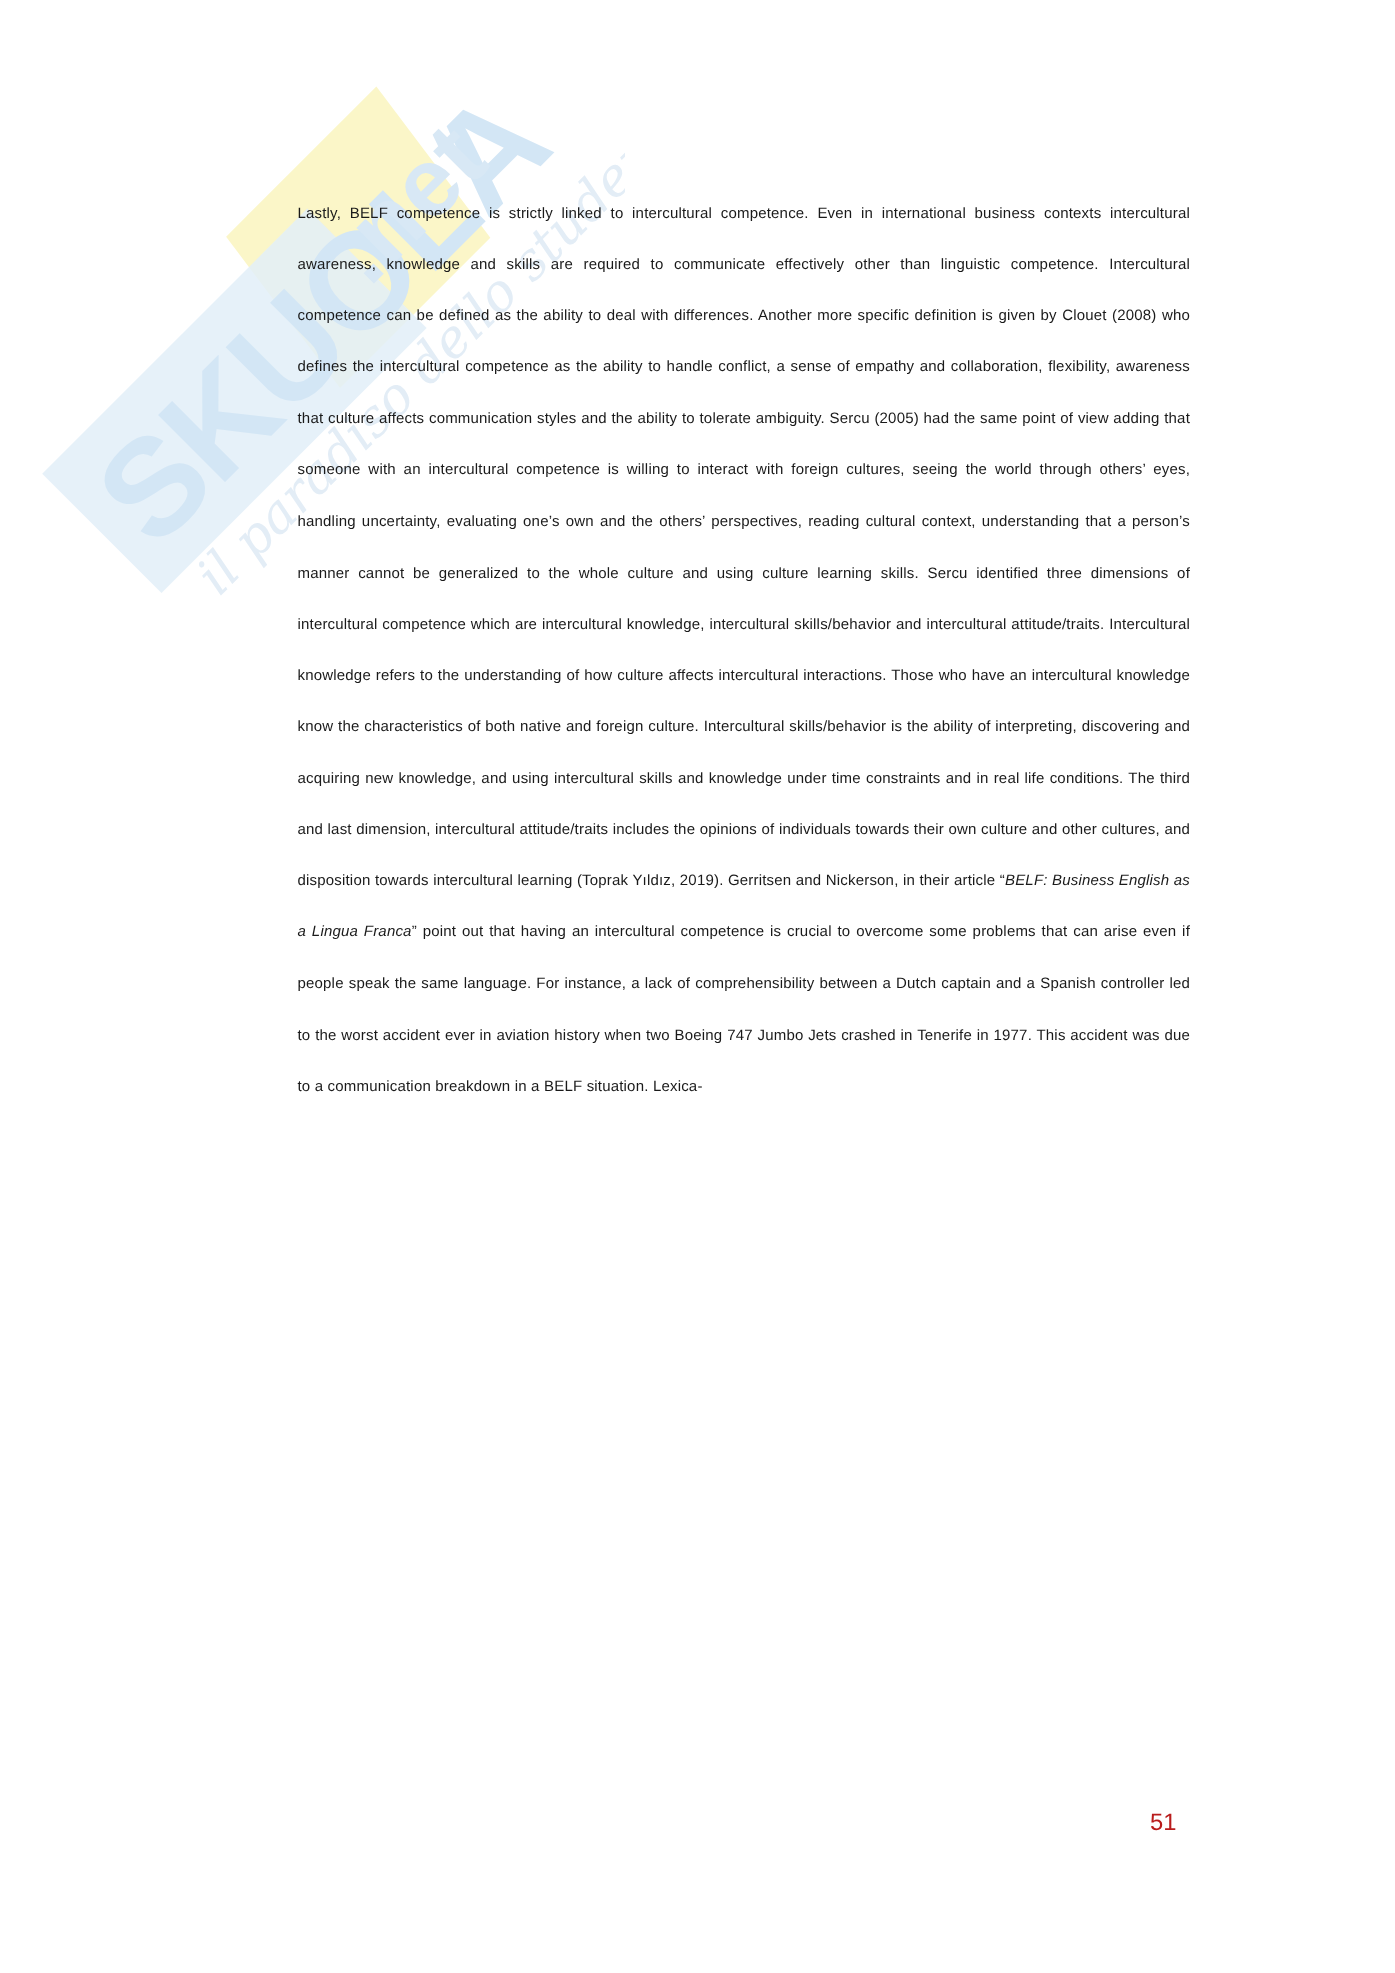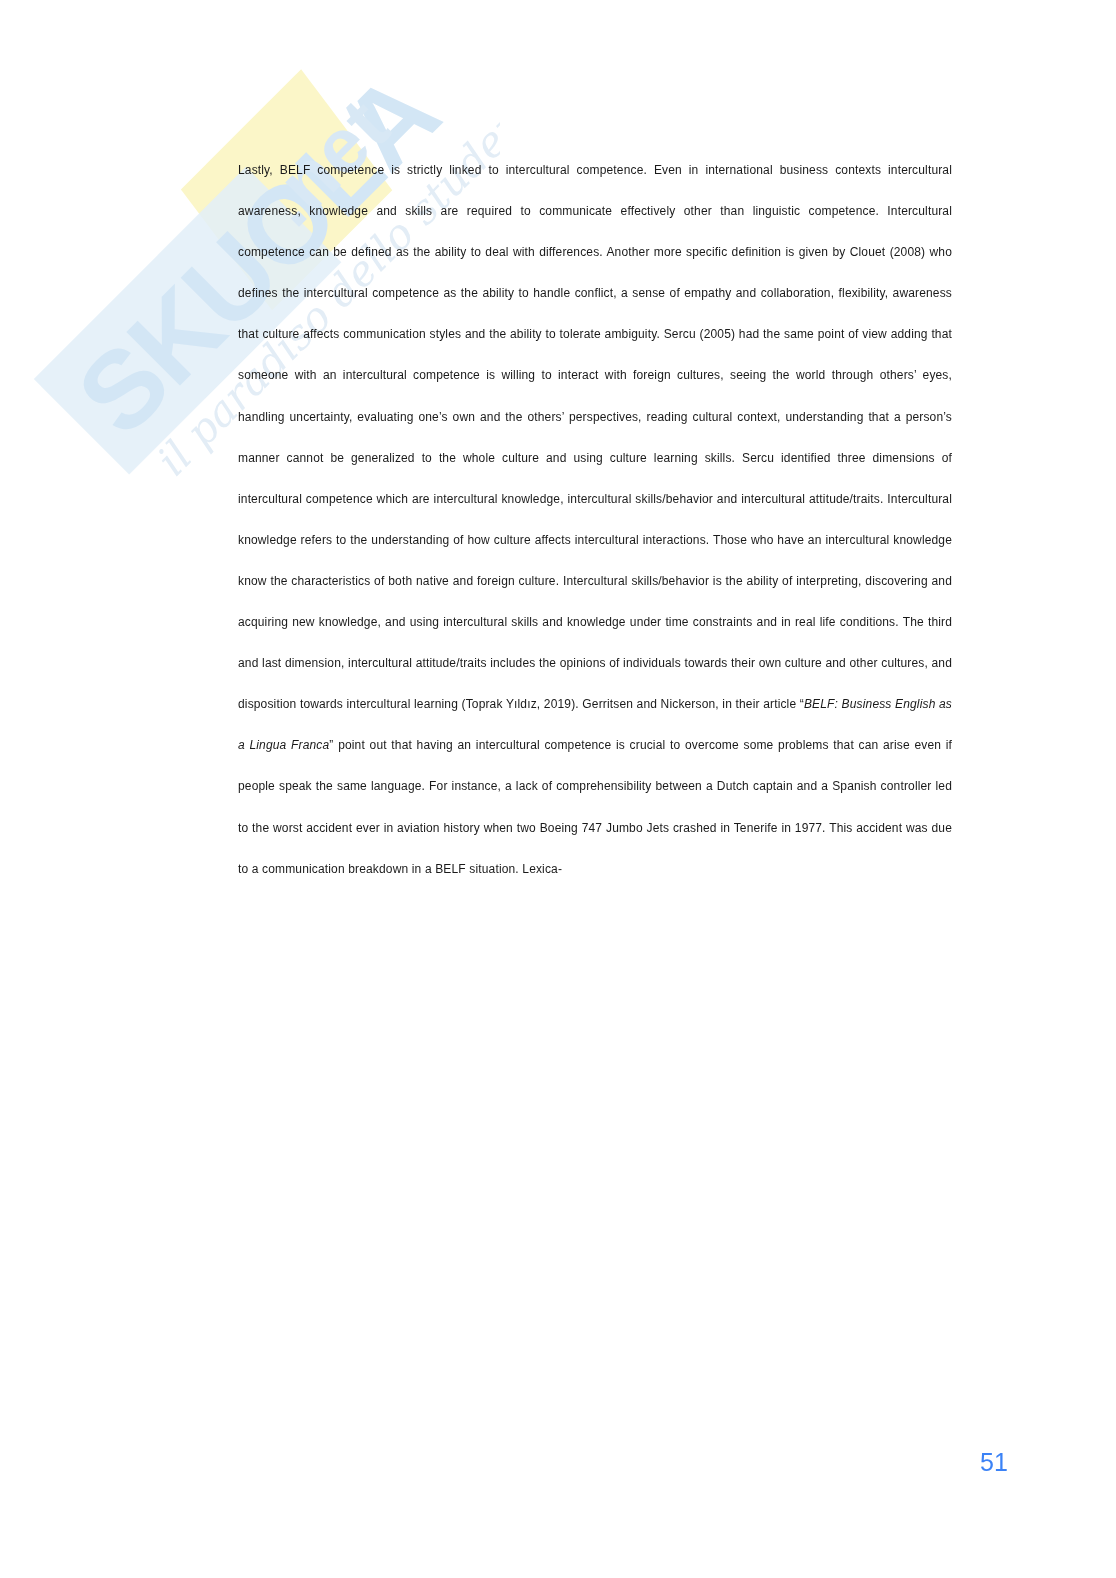--- a/index.html
+++ b/index.html
@@ -29,24 +29,24 @@
     top: 150px;
     width: 714px;
     font-size: 12px;
     line-height: 41.1px;
     text-align: justify;
     letter-spacing: 0.15px;
   }
   .text-block p { margin: 0; }
   .page-number {
     position: absolute;
-    left: 980px;
+    left: 920px;
     top: 1448px;
-    font-size: 25px;
-    color: #3b82f6;
+    font-size: 19px;
+    color: #b91c1c;
   }
 </style>
 </head>
 <body>
 
 <svg class="watermark" viewBox="0 0 480 480" xmlns="http://www.w3.org/2000/svg">
   <g transform="rotate(-45 240 240)">
 
     <rect x="265" y="120" width="170" height="150" fill="#fbf6c8" transform="skewX(-8)"></rect>
 

